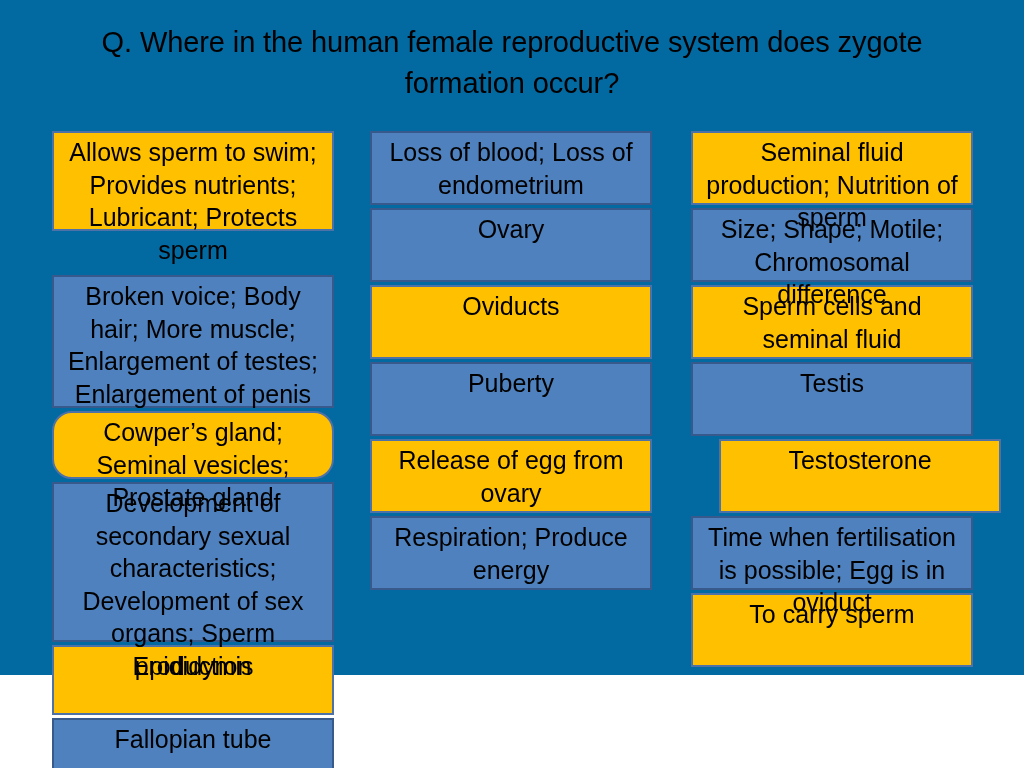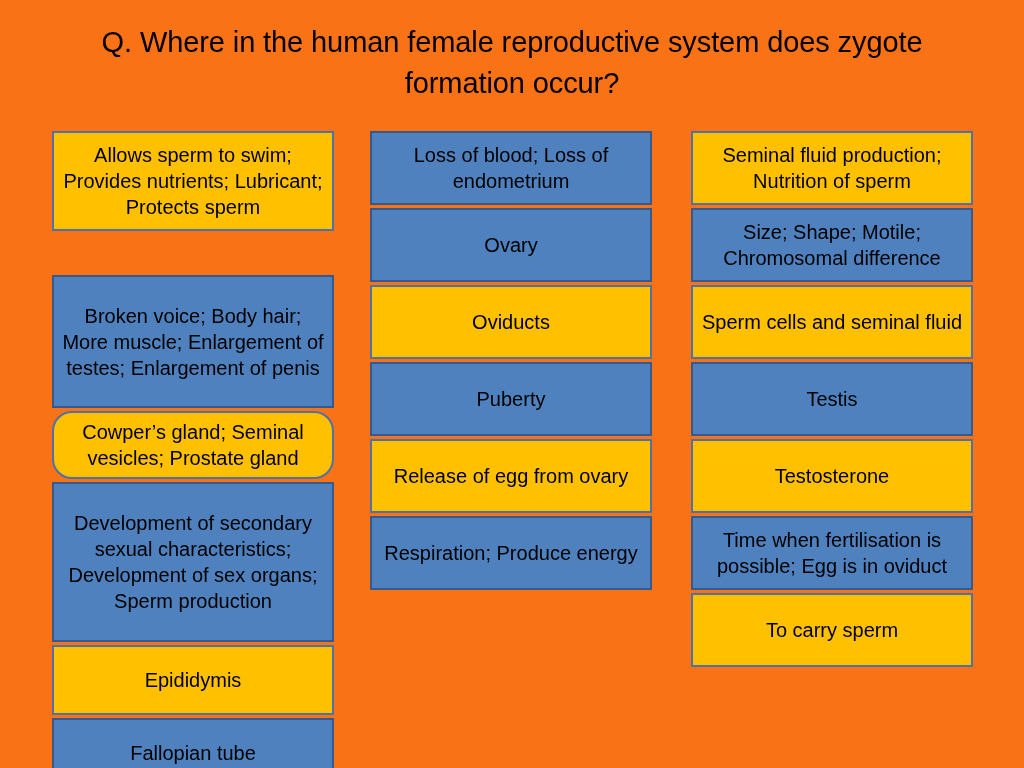--- a/index.html
+++ b/index.html
@@ -9,22 +9,22 @@
   body {
     width: 1024px;
     height: 768px;
     background: #ffffff;
     font-family: "Liberation Sans", sans-serif;
     overflow: hidden;
   }
   #slide {
     position: relative;
     width: 1024px;
-    height: 768px;
-    background: #f97316;
+    height: 675px;
+    background: #0369a1;
   }
   
   #title {
     position: absolute;
     left: 62px;
     top: 22px;
     width: 900px;
     text-align: center;
     font-size: 29px;
     line-height: 1.42;
@@ -47,25 +47,24 @@
   }
   .column.c0 { left: 52px; }
   .column.c1 { left: 370px; }
   .column.c2 { left: 691px; }
 
   .card {
     box-sizing: border-box;
     width: 282px;
     margin-bottom: 3px;
     display: flex;
-    align-items: center;
     justify-content: center;
     text-align: center;
     padding: 3px 8px;
-    font-size: 20px;
+    font-size: 25px;
     line-height: 1.30;
     color: #000000;
   }
   .card.yellow {
     background: #FFC000;
     border: 2px solid #4E71A8;
   }
   .card.blue {
     background: #4E81BD;
     border: 2px solid #37598B;
@@ -129,21 +128,21 @@
         </div>
         <div class="card blue" style="height: 74px;">
           <span class="card-text">Size; Shape; Motile; Chromosomal difference</span>
         </div>
         <div class="card yellow" style="height: 74px;">
           <span class="card-text">Sperm cells and seminal fluid</span>
         </div>
         <div class="card blue" style="height: 74px;">
           <span class="card-text">Testis</span>
         </div>
-        <div class="card yellow" style="height: 74px;">
+        <div class="card yellow" style="height: 74px; margin-left: 28px;">
           <span class="card-text">Testosterone</span>
         </div>
         <div class="card blue" style="height: 74px;">
           <span class="card-text">Time when fertilisation is possible; Egg is in oviduct</span>
         </div>
         <div class="card yellow" style="height: 74px;">
           <span class="card-text">To carry sperm</span>
         </div>
       </div>
     </div>

